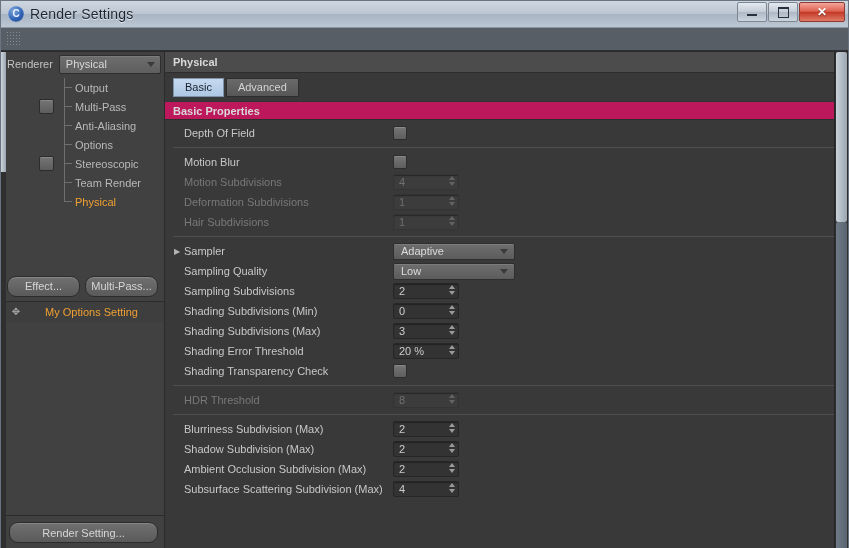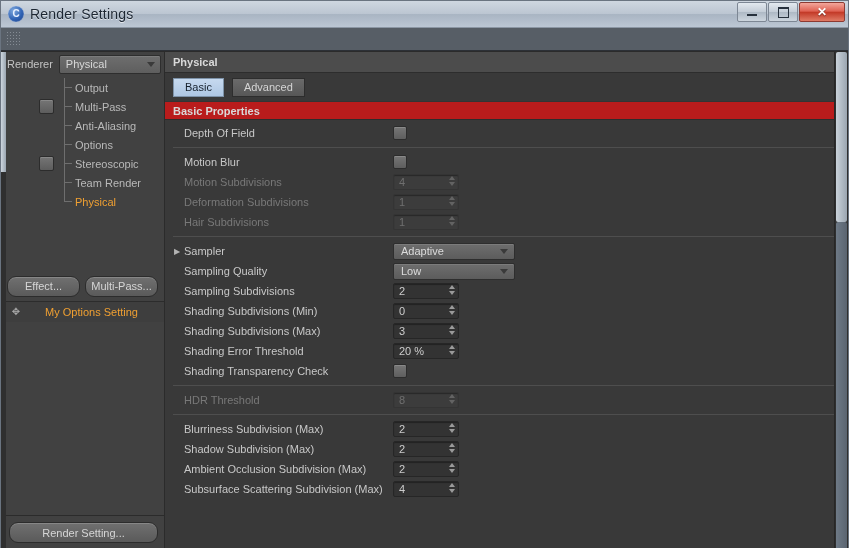--- a/index.html
+++ b/index.html
@@ -138,33 +138,33 @@
   }
   .left-bottom .c4dbtn{width:100%;height:19px;}
   
   .right{flex:1;display:flex;flex-direction:column;background:#393939;min-width:0;position:relative;}
   .panel-head{
     height:20px;background:#4c4c4c;border-bottom:1px solid #2d2d2d;
     display:flex;align-items:center;padding-left:8px;
     font-size:11px;font-weight:bold;color:#d9d9d9;
   }
   .tabs{
-    height:22px;display:flex;align-items:center;padding:3px 0 0 8px;background:#393939;gap:8px;
+    height:22px;display:flex;align-items:center;padding:3px 0 0 8px;background:#393939;gap:2px;
   }
   .tab{
     height:17px;padding:0 11px;display:flex;align-items:center;font-size:11px;
     border:1px solid #2d2d2d;color:#d5d5d5;
     background:linear-gradient(180deg,#6a6a6a,#575757);
   }
   .tab.active{
     background:linear-gradient(180deg,#c6d9ef,#aec7e3);color:#16202c;
     border-color:#7e93a9;
   }
   .section-head{
-    height:17px;background:#b91c1c;border-top:1px solid #343434;border-bottom:1px solid #2d2d2d;
+    height:17px;background:#be185d;border-top:1px solid #343434;border-bottom:1px solid #2d2d2d;
     display:flex;align-items:center;padding-left:8px;
     font-size:11px;font-weight:bold;color:#d9d9d9;margin-top:3px;
   }
   .rows{flex:1;overflow:hidden;padding-top:3px;}
   .prow{
     height:20px;display:flex;align-items:center;padding-left:19px;font-size:11px;color:#c8c8c8;
   }
   .prow.disabled{color:#787878;}
   .prow .expander{
     width:10px;margin-left:-10px;display:flex;align-items:center;color:#b4b4b4;font-size:8px;

